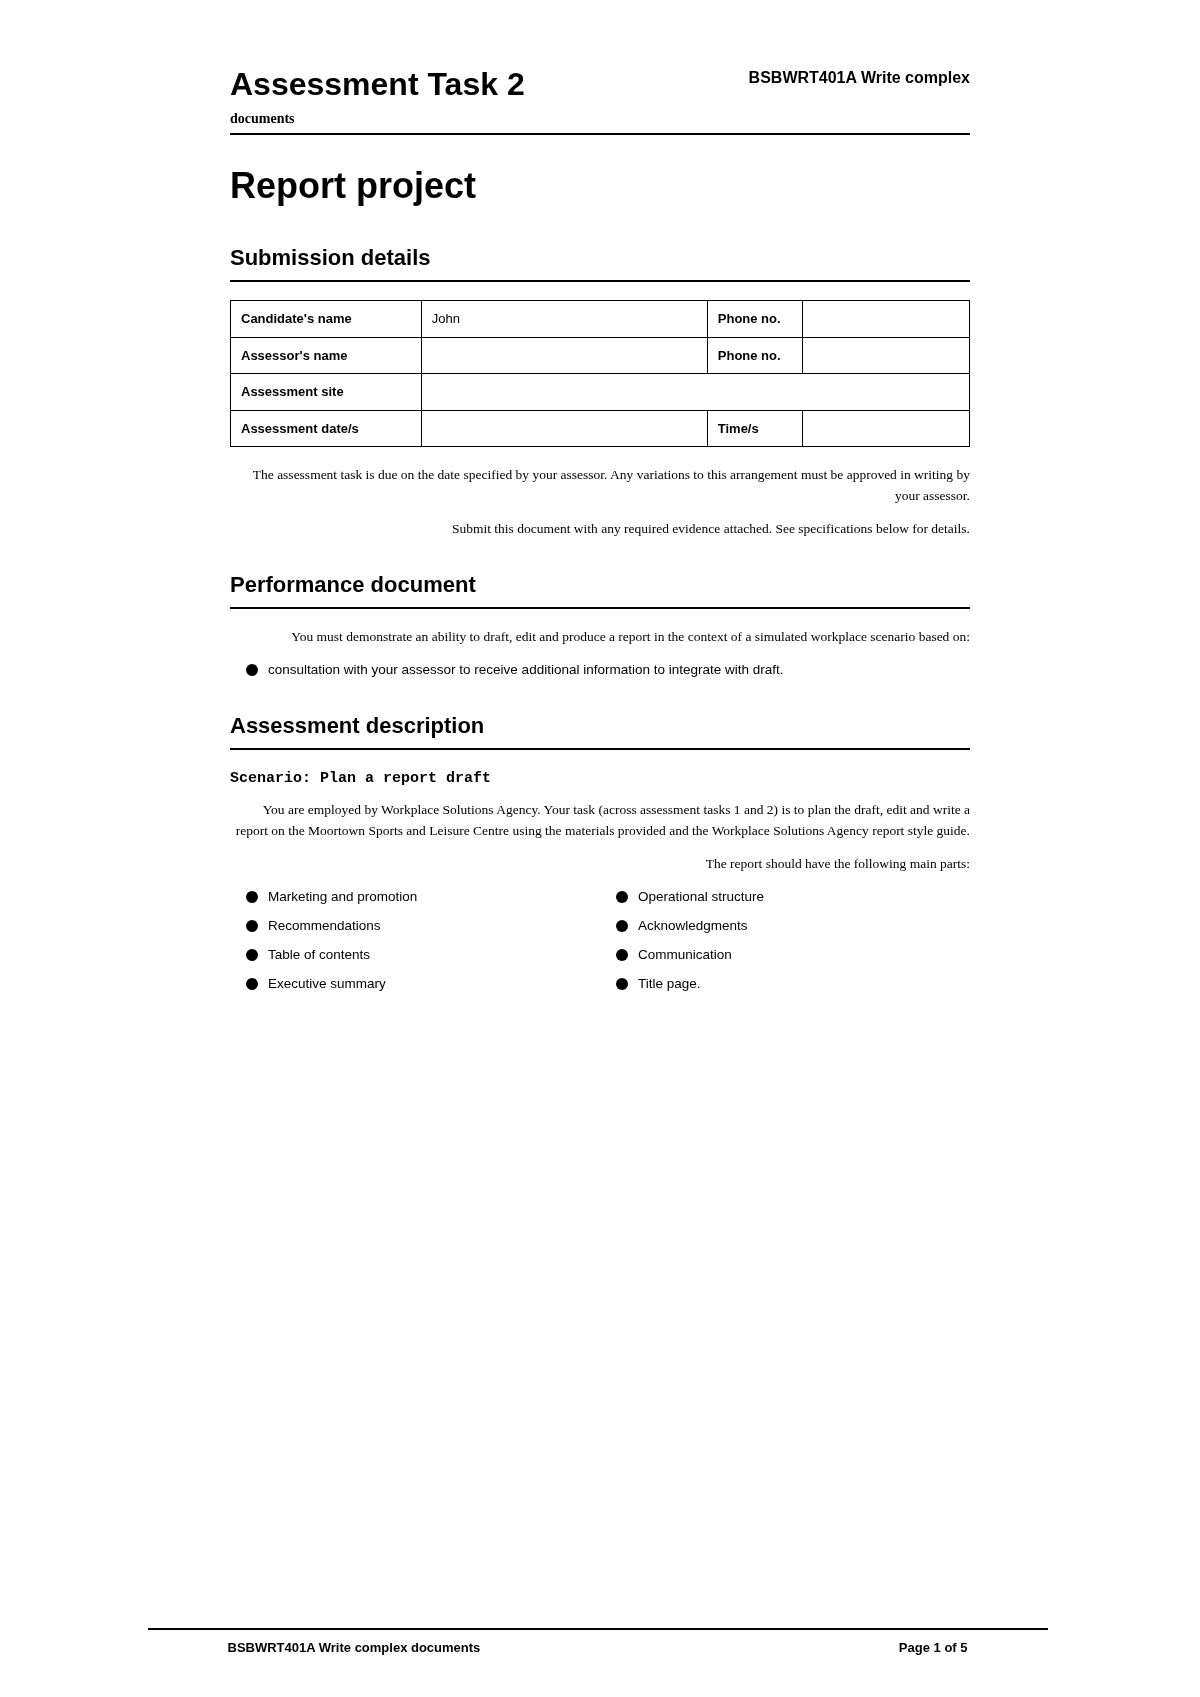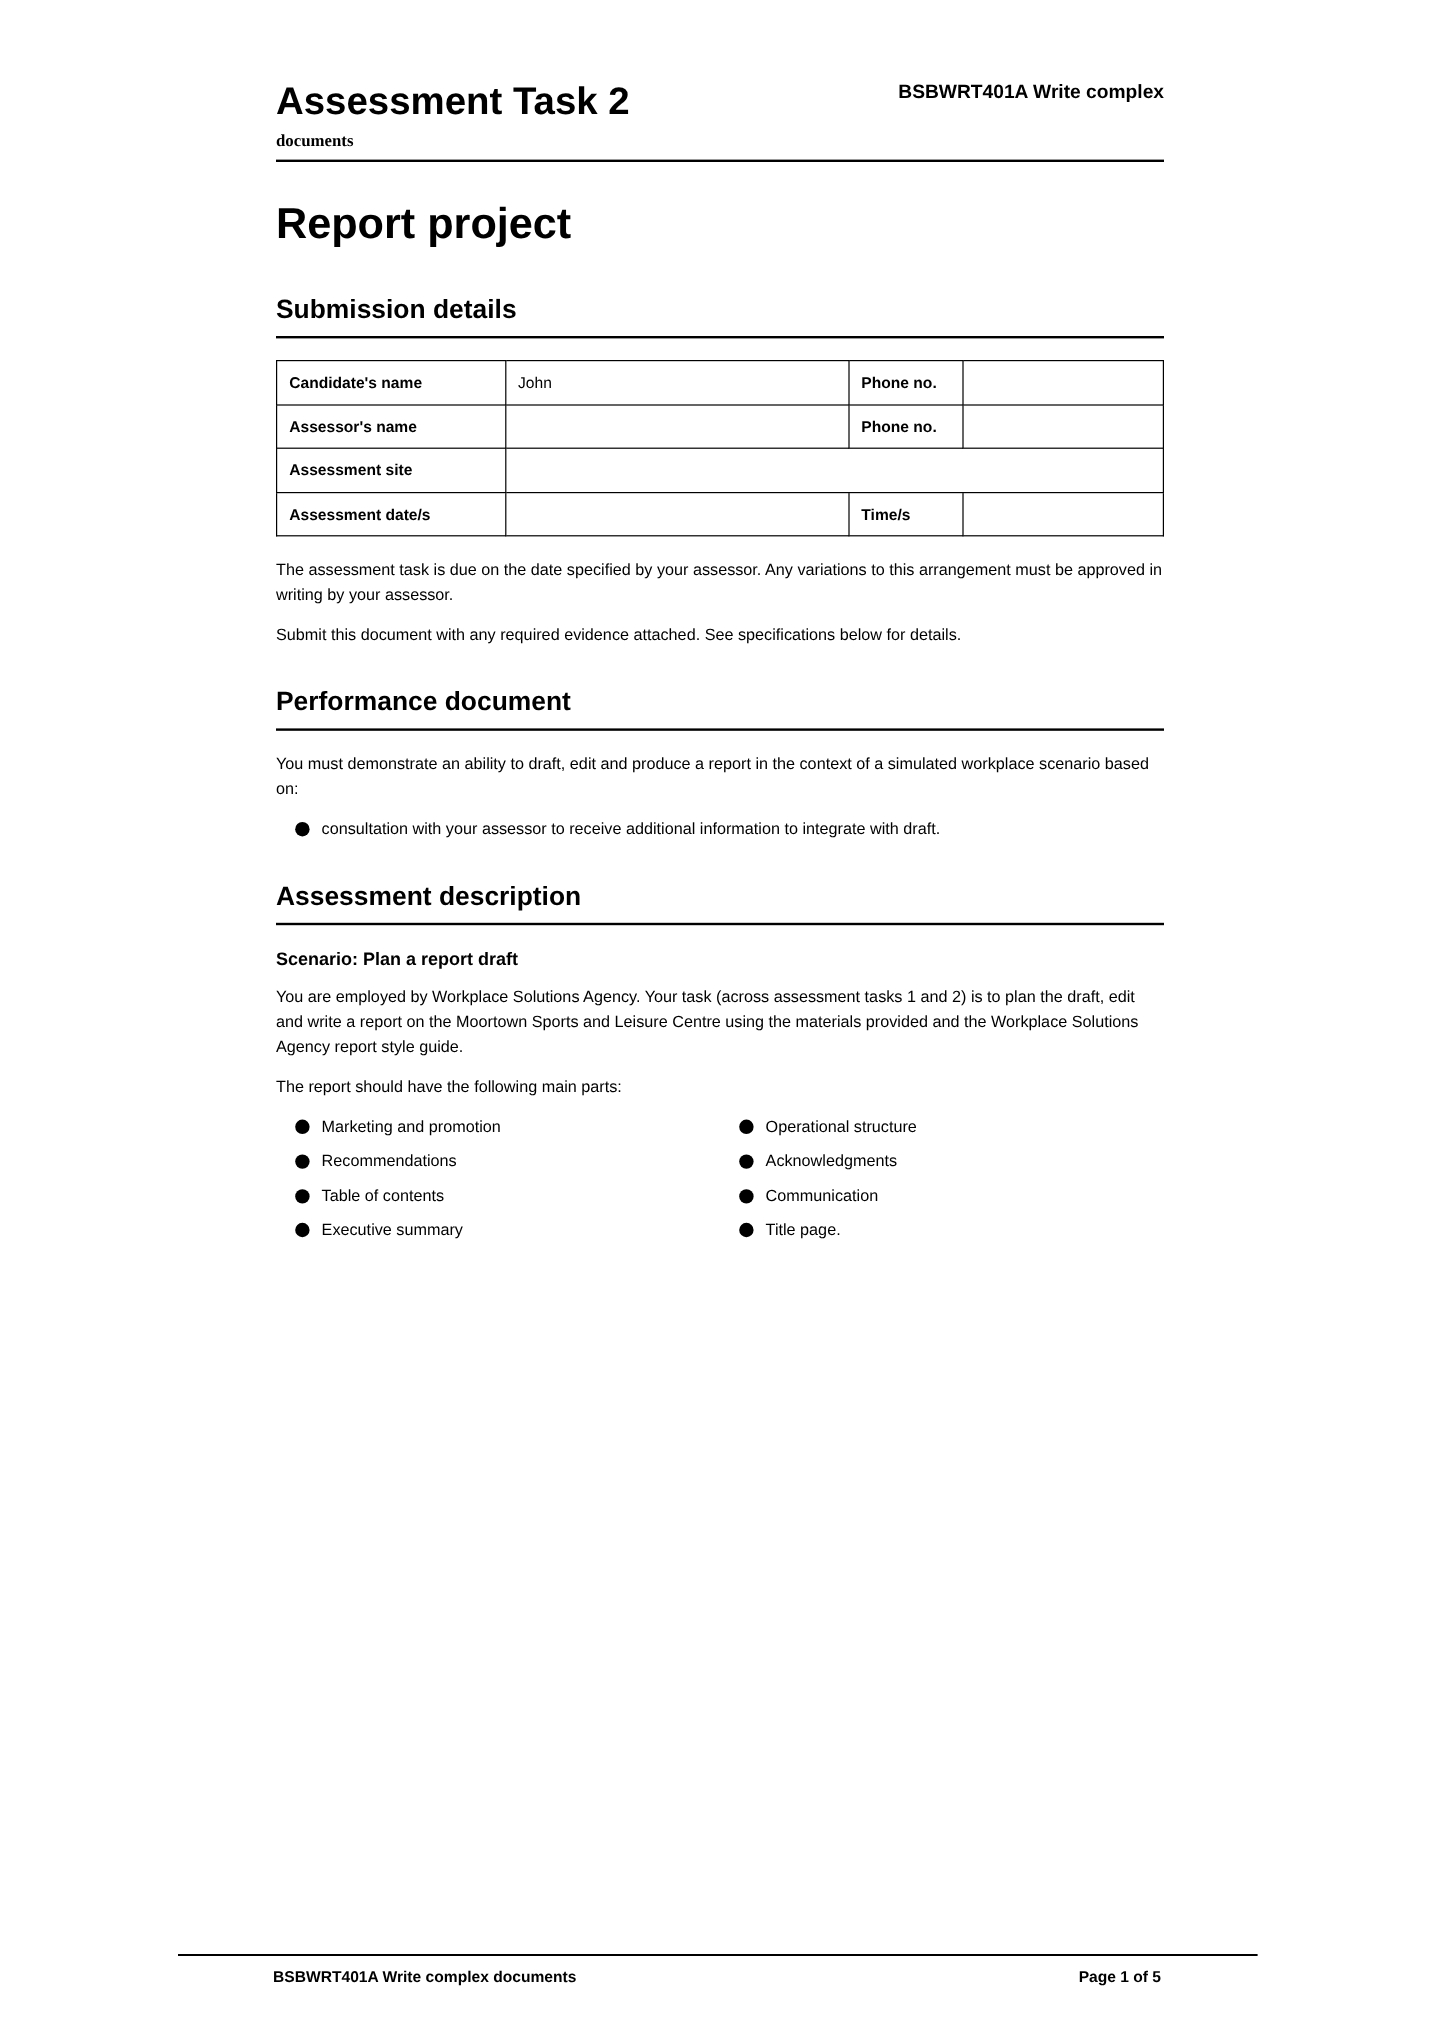--- a/index.html
+++ b/index.html
@@ -103,30 +103,31 @@
     .td-label2 {
       font-weight: bold;
       width: 80px;
     }
 
     .td-value2 {
       width: 140px;
     }
 
     .body-text {
-      font-family: Liberation Sans, sans-serif;
+      font-family: Liberation Serif, serif;
       font-size: 13.5px;
       margin-bottom: 12px;
       line-height: 1.55;
+      text-align: right;
     }
 
     .sub-section-heading {
       font-size: 15px;
       font-weight: bold;
-      font-family: Liberation Sans, sans-serif;
+      font-family: Liberation Mono, monospace;
       margin-bottom: 10px;
     }
 
     .bullet-list {
       list-style: none;
       padding: 0;
       margin: 0 0 16px 16px;
     }
 
     .bullet-list li {

